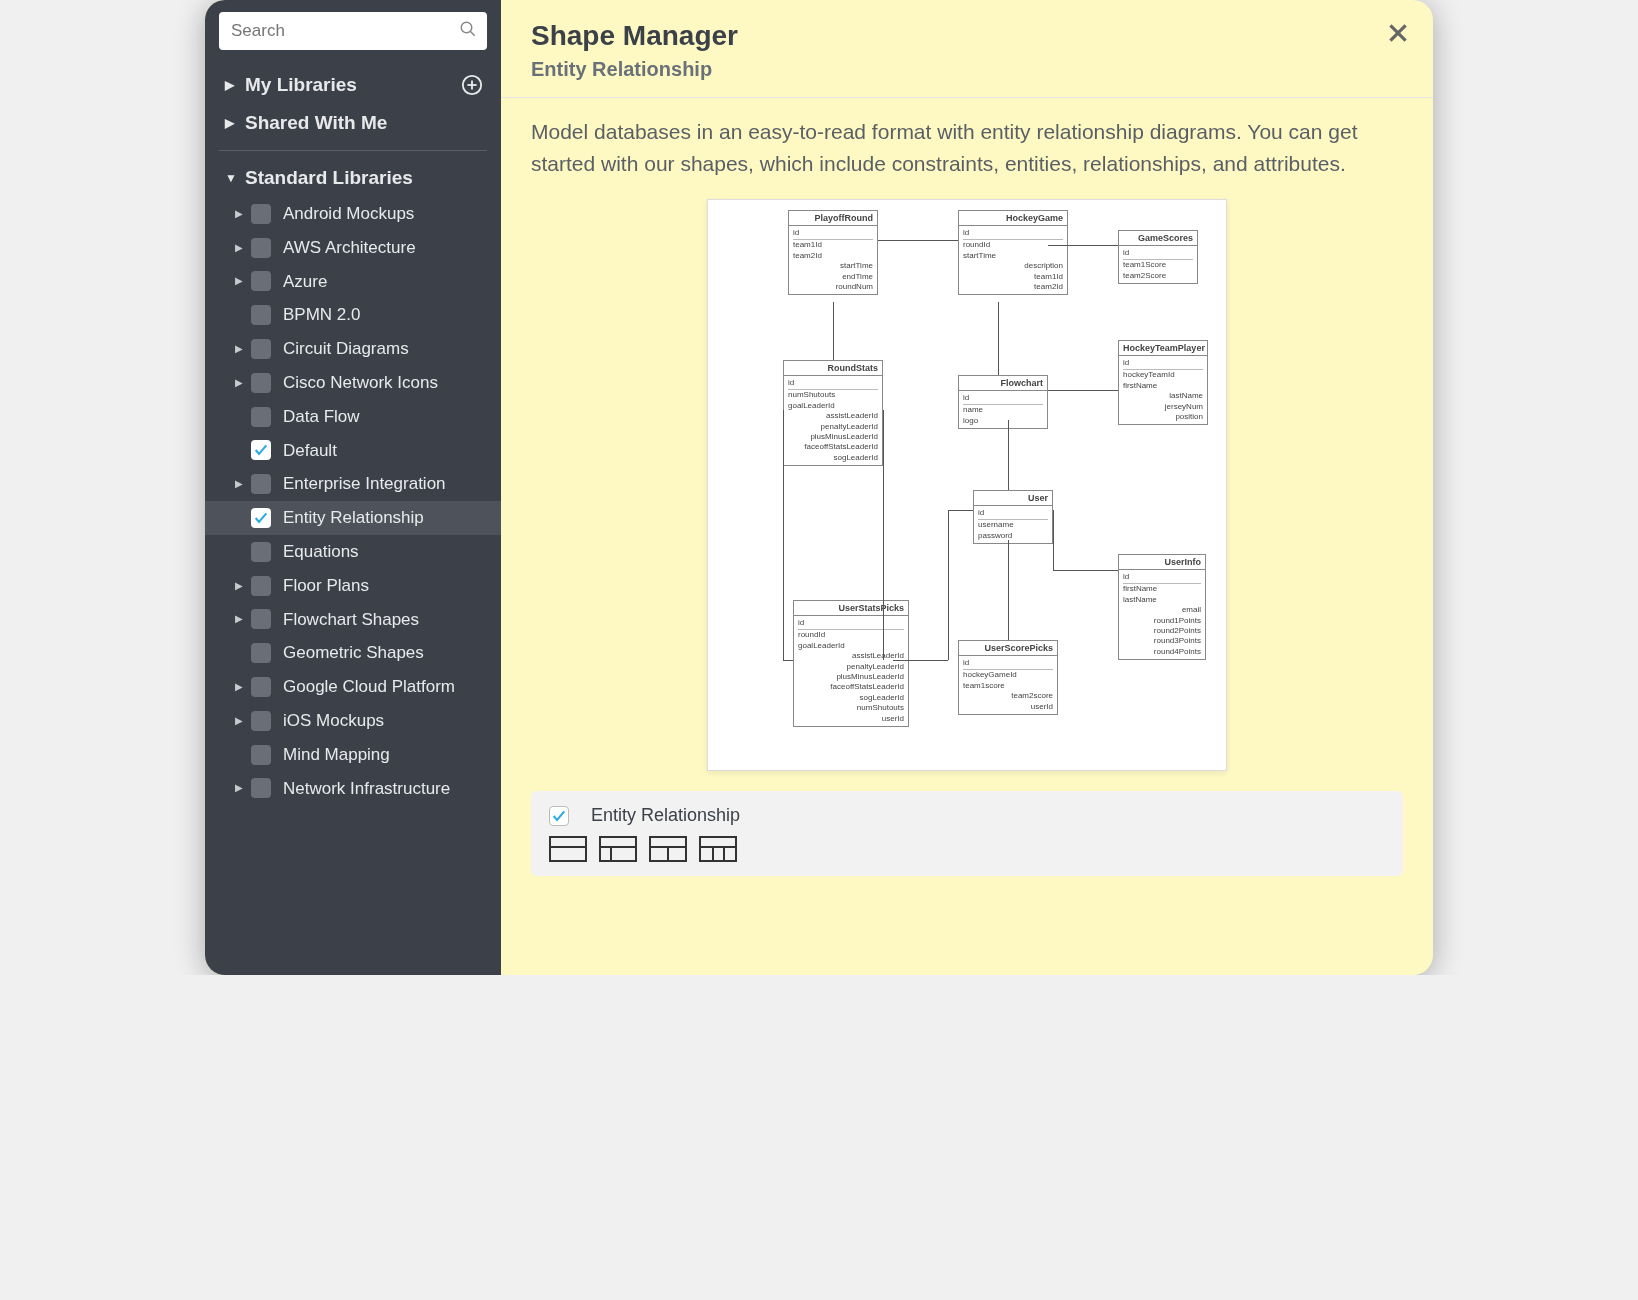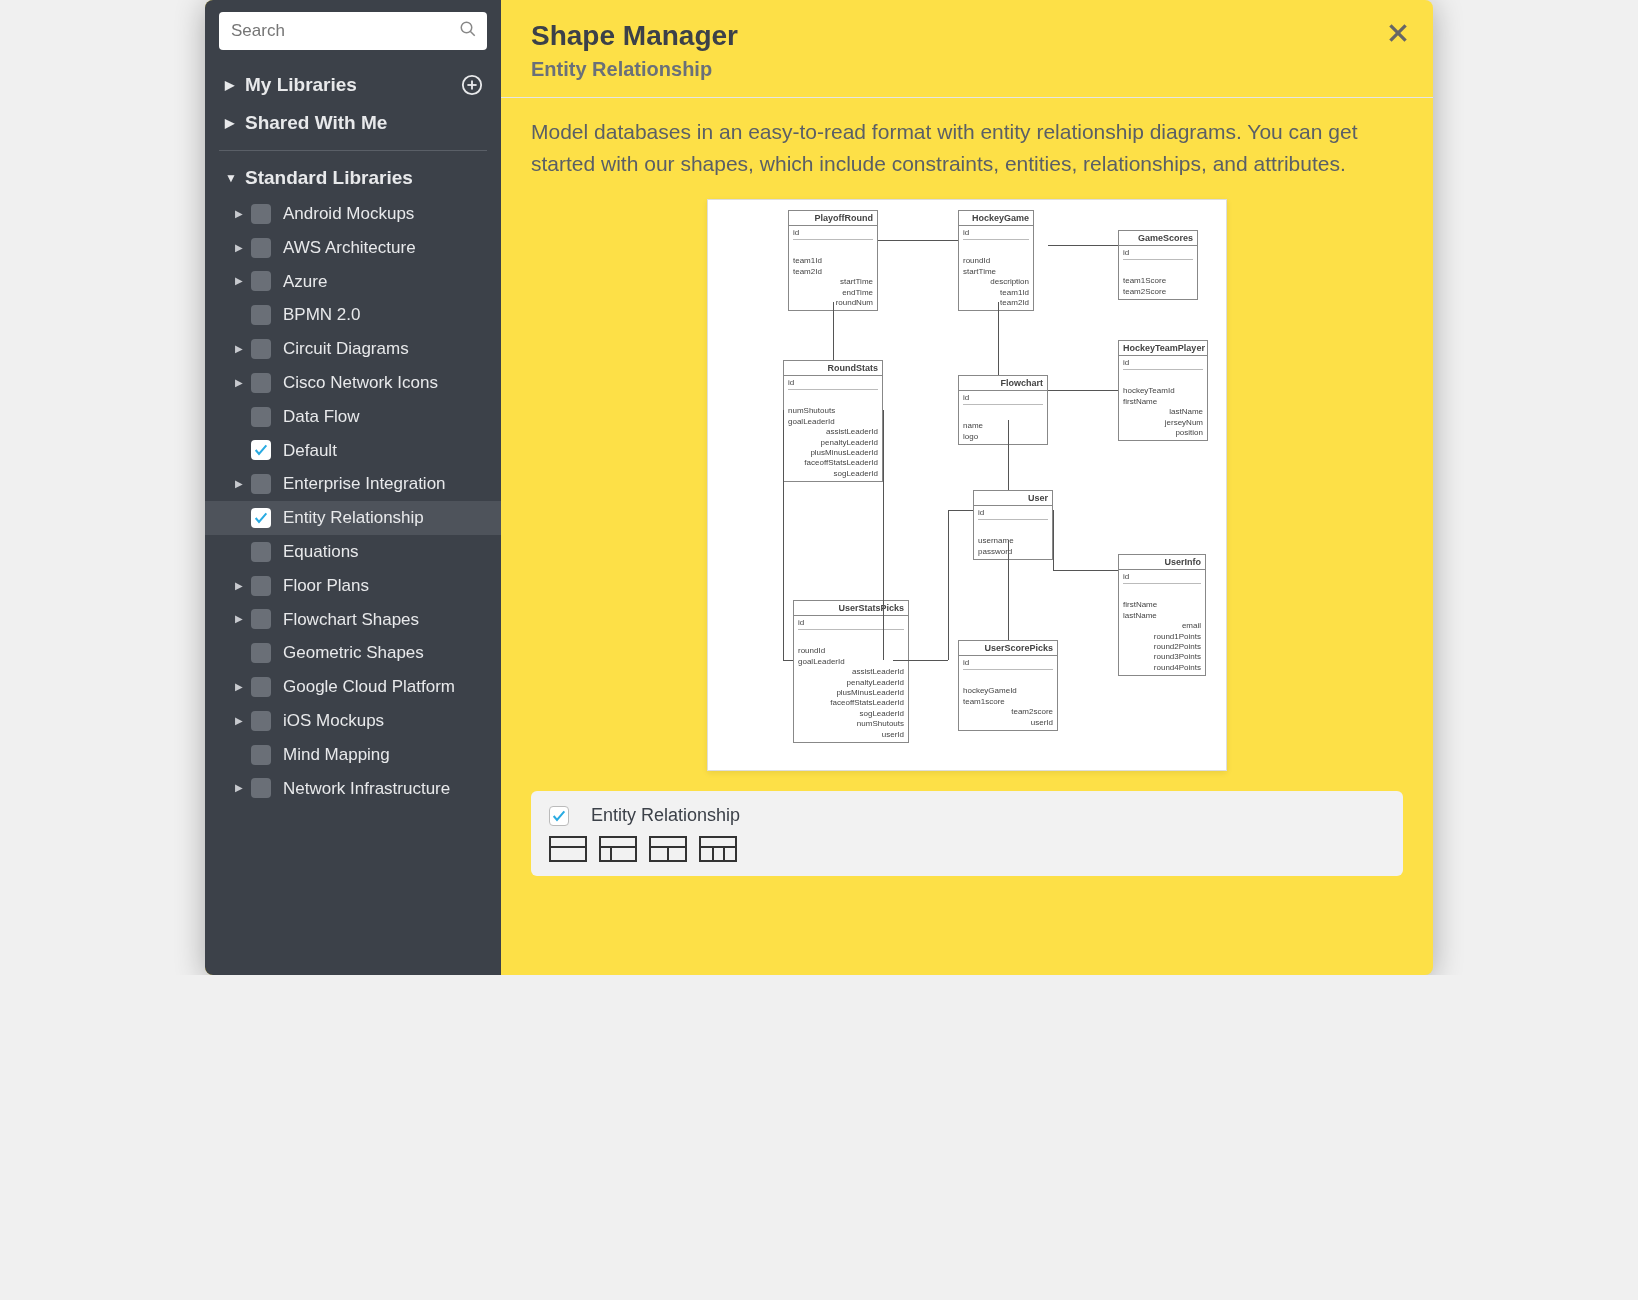--- a/index.html
+++ b/index.html
@@ -1,22 +1,22 @@
 <!DOCTYPE html>
 <html><head>
 <meta charset="utf-8">
 <style>
 * { box-sizing: border-box; margin: 0; padding: 0; }
 body { font-family: -apple-system, BlinkMacSystemFont, "Segoe UI", Arial, sans-serif; background: #f0f0f0; }
 .dialog {
   width: 1228px;
   height: 975px;
   margin: 0 auto;
-  background: #fde047;
-  border-radius: 8px;
+  background: #fef9c3;
+  border-radius: 20px;
   box-shadow: 0 4px 30px rgba(0,0,0,0.3);
   display: flex;
   overflow: hidden;
   position: relative;
 }
 .sidebar {
   width: 296px;
   background: #3c4149;
   color: #e8e9eb;
   display: flex;
@@ -154,21 +154,21 @@
   background: #fff;
 }
 .entity .title {
   text-align: right;
   font-size: 9px;
   padding: 2px 4px;
   border-bottom: 1px solid #888;
   font-weight: 600;
 }
 .entity .fields { padding: 2px 4px; font-size: 8px; line-height: 1.3; }
-.entity .fields div:first-child { border-bottom: 1px solid #bbb; margin-bottom: 16px; padding-bottom: 1px;}
+.entity .fields div:first-child { border-bottom: 1px solid #bbb; margin-bottom: 0; padding-bottom: 1px;}
 .entity .fields .right { text-align: right; }
 .line { position: absolute; background: #555; }
 .line.h { height: 1px; }
 .line.v { width: 1px; }
 .shape-group {
   background: #f2f2f2;
   border-radius: 6px;
   padding: 14px 18px;
 }
 .shape-group-header {
@@ -351,21 +351,21 @@
               <div class="title">PlayoffRound</div>
               <div class="fields">
                 <div>id</div>
                 <div class="">team1Id</div>
                 <div class="">team2Id</div>
                 <div class="right">startTime</div>
                 <div class="right">endTime</div>
                 <div class="right">roundNum</div>
               </div>
             </div>
-            <div class="entity" style="left: 240px; top: 0px; width: 76px;">
+            <div class="entity" style="left: 240px; top: 0px; width: 110px;">
               <div class="title">HockeyGame</div>
               <div class="fields">
                 <div>id</div>
                 <div class="">roundId</div>
                 <div class="">startTime</div>
                 <div class="right">description</div>
                 <div class="right">team1Id</div>
                 <div class="right">team2Id</div>
               </div>
             </div>

